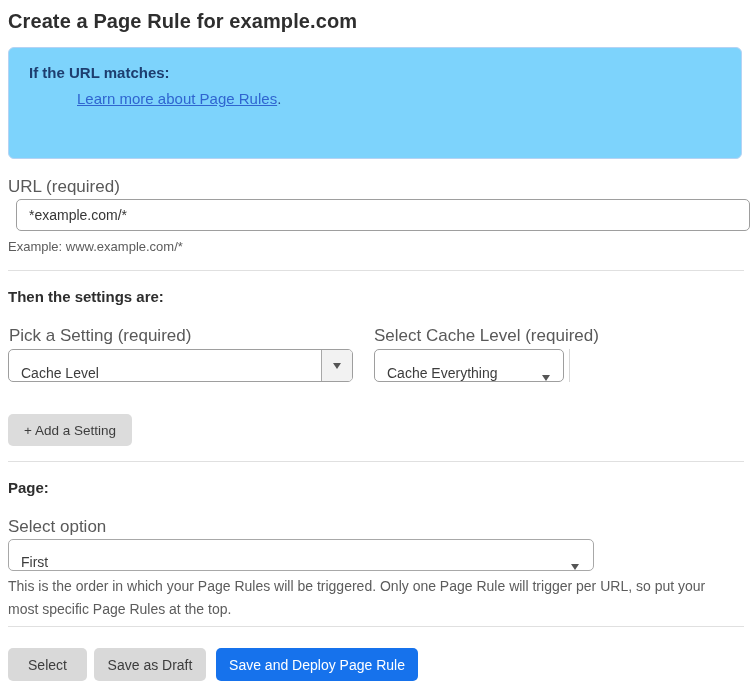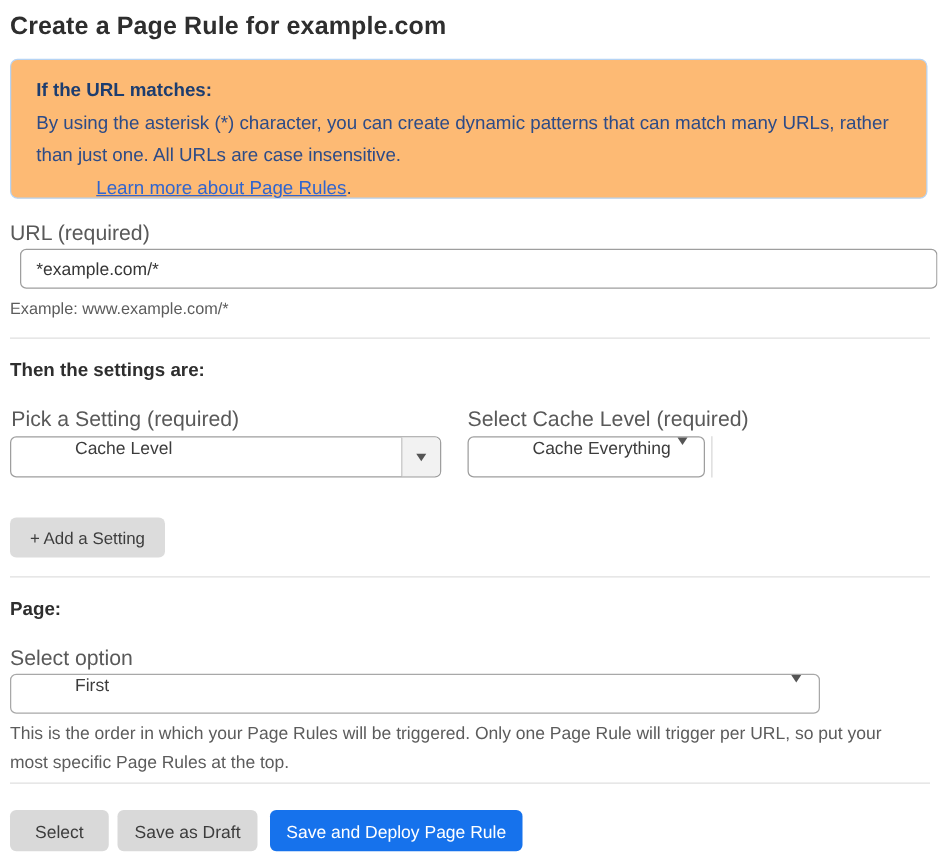--- a/index.html
+++ b/index.html
@@ -16,21 +16,21 @@
   
   .page-title {
     left: 8px; top: 10px;
     font-size: 20px; font-weight: 700; color: #2e2e2e;
     letter-spacing: 0.1px;
   }
 
   
   .info-box {
     left: 8px; top: 47px; width: 734px; height: 112px;
-    background: #fdba74;
+    background: #7dd3fc;
     border: 1px solid #b5d3f4;
     border-radius: 6px;
     padding: 12px 20px;
     font-size: 15px; line-height: 26px;
     color: #2d4b87;
   }
   .info-heading { font-weight: 700; color: #1d3d6f; }
   .info-link-line a {
     color: #2f65d0; text-decoration: underline; cursor: pointer; margin-left: 48px;
   }
@@ -64,25 +64,24 @@
   .settings-heading { left: 8px; top: 288px; }
   .order-heading { left: 8px; top: 479px; }
 
   .setting-label { left: 9px; top: 326px; }
   .cache-label { left: 374px; top: 326px; }
 
   
   .select-box {
     border: 1px solid #9e9e9e; border-radius: 5px;
     background: #fff;
-    display: flex; align-items: flex-start;
+    display: flex; align-items: flex-end;
     font-size: 14px; color: #3c3c3c;
     cursor: pointer;
     height: 33px;
-    padding-left: 39px;
   }
   .select-setting { left: 8px; top: 349px; width: 345px; }
   .select-setting .select-value { padding-left: 12px; flex: 1 1 auto; }
   .arrow-cell {
     width: 31px; height: 100%; flex: 0 0 auto;
     background: #f2f2f2;
     border-left: 1px solid #a8a8a8;
     border-radius: 0 4px 4px 0;
     display: flex; align-items: center; justify-content: center;
   }
@@ -106,42 +105,41 @@
   }
   .btn-gray { background: #d9d9d9; color: #3d3d3d; }
   .add-setting-btn {
     left: 8px; top: 414px; height: 32px; padding: 0 16px;
     font-size: 13.5px;
     background: #dcdcdc; color: #3d3d3d;
   }
 
   
   .order-select-label { left: 8px; top: 517px; }
-  .select-order { left: 8px; top: 539px; width: 648px; justify-content: space-between; height: 32px; border-color: #a8a8a8; }
+  .select-order { left: 8px; top: 539px; width: 586px; justify-content: space-between; height: 32px; border-color: #a8a8a8; }
   .select-order .select-value { padding-left: 12px; }
   .select-order .tri { margin-right: 14px; }
   .order-helper { left: 8px; top: 575px; width: 724px; font-size: 14px; line-height: 23px; color: #5c5c5c; }
 
   
   .footer-btn { top: 648px; height: 33px; font-size: 14px; }
   .cancel-btn { left: 8px; width: 79px; }
   .save-draft-btn { left: 94px; width: 112px; }
   .save-deploy-btn {
     left: 216px; width: 202px;
     background: #1672ec; color: #ffffff;
   }
 </style>
 </head>
 <body>
 
 <h1 class="abs page-title">Create a Page Rule for example.com</h1>
 
 <div class="abs info-box">
   <div class="info-heading">If the URL matches:</div>
-  <div class="info-body">By using the asterisk (*) character, you can create dynamic patterns that can match many URLs, rather than just one. All URLs are case insensitive.</div>
   <div class="info-link-line">
     <a href="#">Learn more about Page Rules</a><span class="info-link-suffix">.</span>
   </div>
 </div>
 
 <div class="abs field-label url-label">URL (required)</div>
 <input class="abs url-input" type="text" value="*example.com/*" style="">
 <div class="abs helper-text url-helper">Example: www.example.com/*</div>
 
 <div class="abs divider divider-1"></div>

